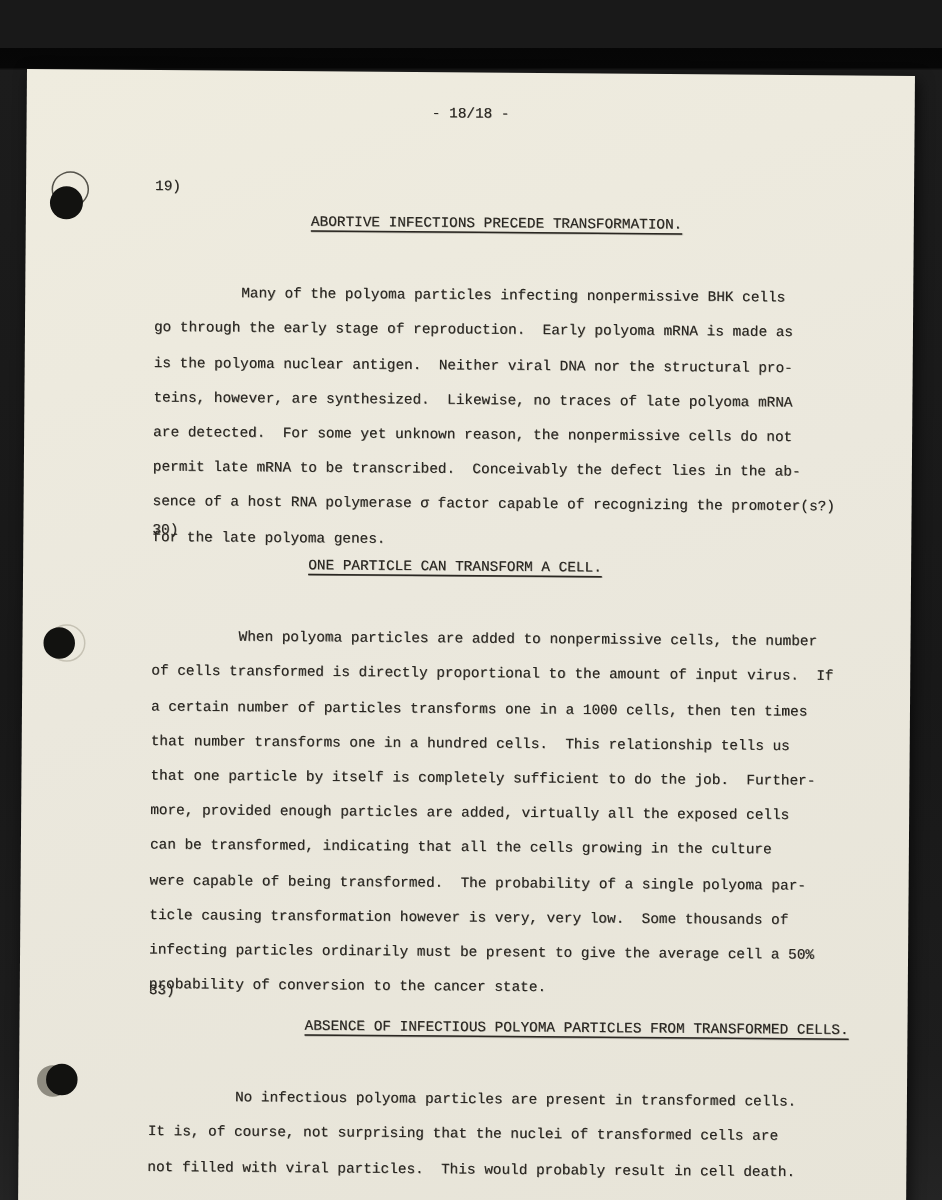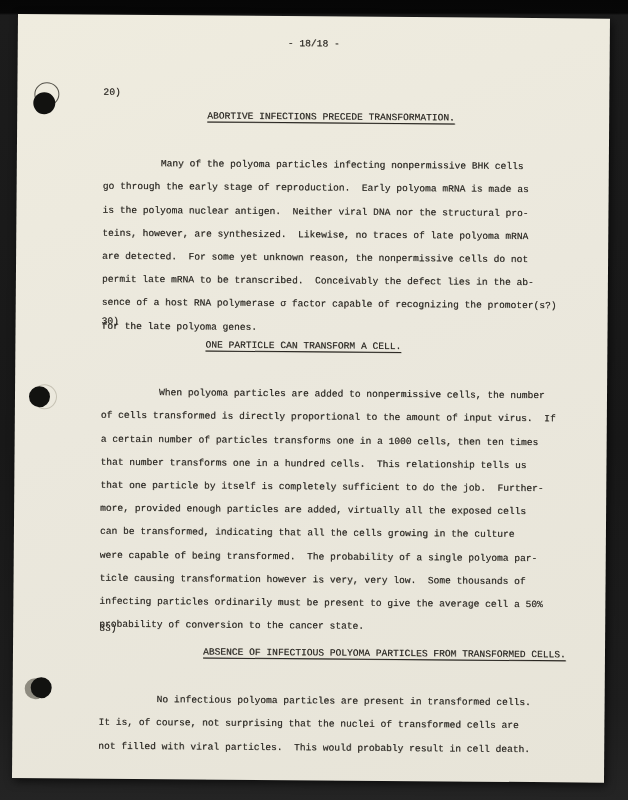--- a/index.html
+++ b/index.html
@@ -3,20 +3,21 @@
 <meta charset="utf-8">
 <style>
   html,body{margin:0;padding:0;}
   body{
     width:628px;height:800px;overflow:hidden;position:relative;
     font-family:"Liberation Mono","DejaVu Sans Mono",monospace;
     background:#191919;
   }
   .stage{position:absolute;inset:0;
     background:linear-gradient(180deg,#060606 0,#070707 13px,#1c1c1c 15px,#181818 55%,#1d1d1d 88%,#242424 100%);
+    margin-top:32px;
   }
   .paper{
     position:absolute;left:18px;top:14px;width:592px;height:764px;
     background:linear-gradient(160deg,#efecdf 0%,#ebe8dd 45%,#e7e4d8 100%);
     transform:rotate(0.45deg);transform-origin:top left;
     box-shadow:2px 3px 10px rgba(0,0,0,0.65);
     color:#2a2722;
     font-size:9.6px;letter-spacing:0;line-height:23.2px;
     text-shadow:0.35px 0.25px 0 rgba(42,39,34,0.5);
   }
@@ -59,21 +60,21 @@
     </div>
     <div class="hole hole-3">
       <div class="ring"></div>
       <div class="dot"></div>
     </div>
 
     <div class="page-number">- 18/18 -</div>
 
     <section class="sec sec-19">
       <div class="heading-row">
-        <span class="num">20)</span><span class="heading">ABORTIVE INFECTIONS PRECEDE TRANSFORMATION.</span>
+        <span class="num">19)</span><span class="heading">ABORTIVE INFECTIONS PRECEDE TRANSFORMATION.</span>
       </div>
       <div class="para">
         <div class="line indent">Many of the polyoma particles infecting nonpermissive BHK cells</div>
         <div class="line">go through the early stage of reproduction.  Early polyoma mRNA is made as</div>
         <div class="line">is the polyoma nuclear antigen.  Neither viral DNA nor the structural pro-</div>
         <div class="line">teins, however, are synthesized.  Likewise, no traces of late polyoma mRNA</div>
         <div class="line">are detected.  For some yet unknown reason, the nonpermissive cells do not</div>
         <div class="line">permit late mRNA to be transcribed.  Conceivably the defect lies in the ab-</div>
         <div class="line">sence of a host RNA polymerase σ factor capable of recognizing the promoter(s?)</div>
         <div class="line">for the late polyoma genes.</div>

